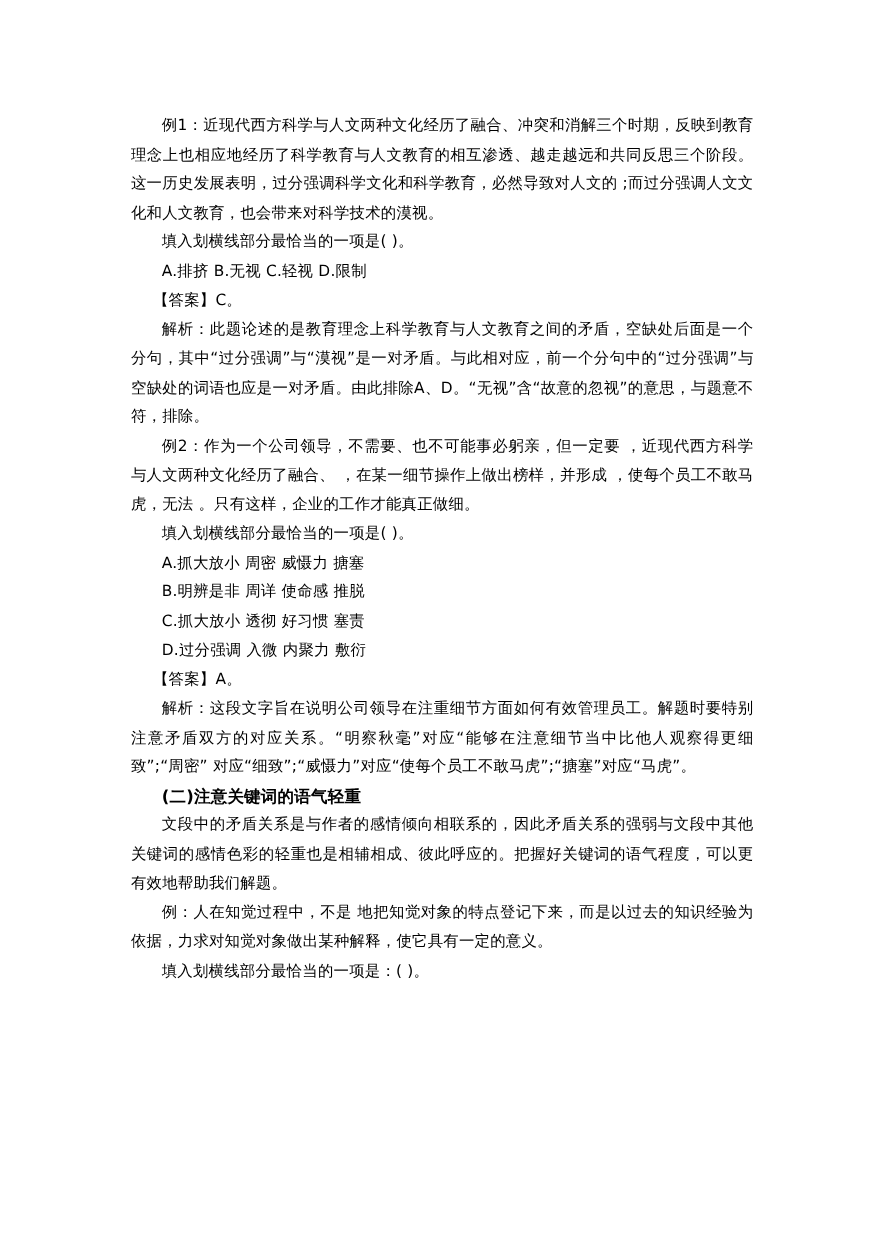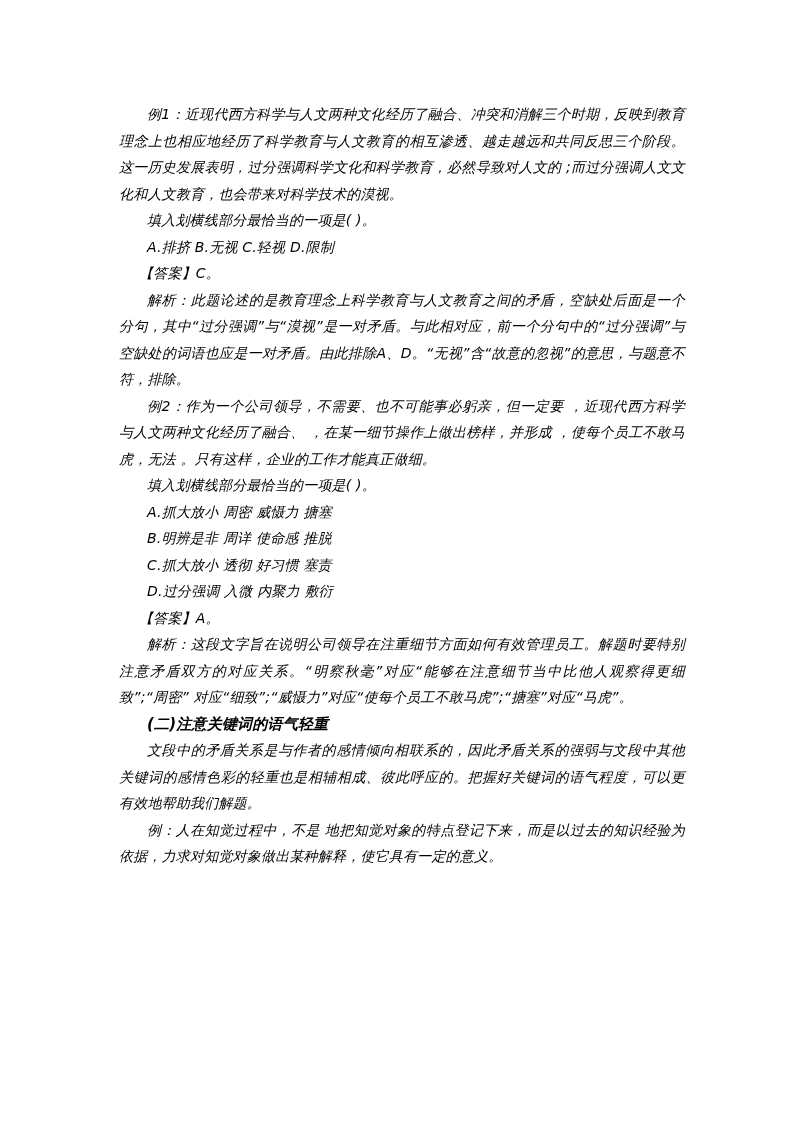--- a/index.html
+++ b/index.html
@@ -2,21 +2,21 @@
 <html><head>
 <meta charset="utf-8">
 <style>
   html, body { margin: 0; padding: 0; background: #ffffff; }
   body { width: 794px; height: 1123px; position: relative; overflow: hidden; }
   .page {
     position: absolute; left: 119px; top: 101px; width: 566px;
     font-family: "DejaVu Sans", "Liberation Sans", sans-serif;
     font-size: 14px; color: #000; line-height: 26.5px;
   }
-  .p { margin: 0; text-align: justify; letter-spacing: 0.2px; font-style: italic; }
+  .p { margin: 0; text-align: justify; letter-spacing: 0.2px; }
   .indent { text-indent: 28px; }
   .heading { font-weight: bold; text-indent: 28px; font-size: 15px; }
   .opt { text-indent: 28px; white-space: pre; }
   .ans { text-indent: 20px; }
 </style>
 </head>
 <body>
 
 <div class="page">
   <p class="p indent">例1：近现代西方科学与人文两种文化经历了融合、冲突和消解三个时期，反映到教育理念上也相应地经历了科学教育与人文教育的相互渗透、越走越远和共同反思三个阶段。这一历史发展表明，过分强调科学文化和科学教育，必然导致对人文的 ;而过分强调人文文化和人文教育，也会带来对科学技术的漠视。</p>
@@ -28,13 +28,14 @@
   <p class="p indent">填入划横线部分最恰当的一项是(  )。</p>
   <p class="p opt">A.抓大放小 周密 威慑力 搪塞</p>
   <p class="p opt">B.明辨是非 周详 使命感 推脱</p>
   <p class="p opt">C.抓大放小 透彻 好习惯 塞责</p>
   <p class="p opt">D.过分强调 入微 内聚力 敷衍</p>
   <p class="p ans">【答案】A。</p>
   <p class="p indent">解析：这段文字旨在说明公司领导在注重细节方面如何有效管理员工。解题时要特别注意矛盾双方的对应关系。“明察秋毫”对应“能够在注意细节当中比他人观察得更细致”;“周密” 对应“细致”;“威慑力”对应“使每个员工不敢马虎”;“搪塞”对应“马虎”。</p>
   <p class="p heading">(二)注意关键词的语气轻重</p>
   <p class="p indent">文段中的矛盾关系是与作者的感情倾向相联系的，因此矛盾关系的强弱与文段中其他关键词的感情色彩的轻重也是相辅相成、彼此呼应的。把握好关键词的语气程度，可以更有效地帮助我们解题。</p>
   <p class="p indent">例：人在知觉过程中，不是 地把知觉对象的特点登记下来，而是以过去的知识经验为依据，力求对知觉对象做出某种解释，使它具有一定的意义。</p>
+  <p class="p indent">填入划横线部分最恰当的一项是：(  )。</p>
 </div>
 
 </body></html>

